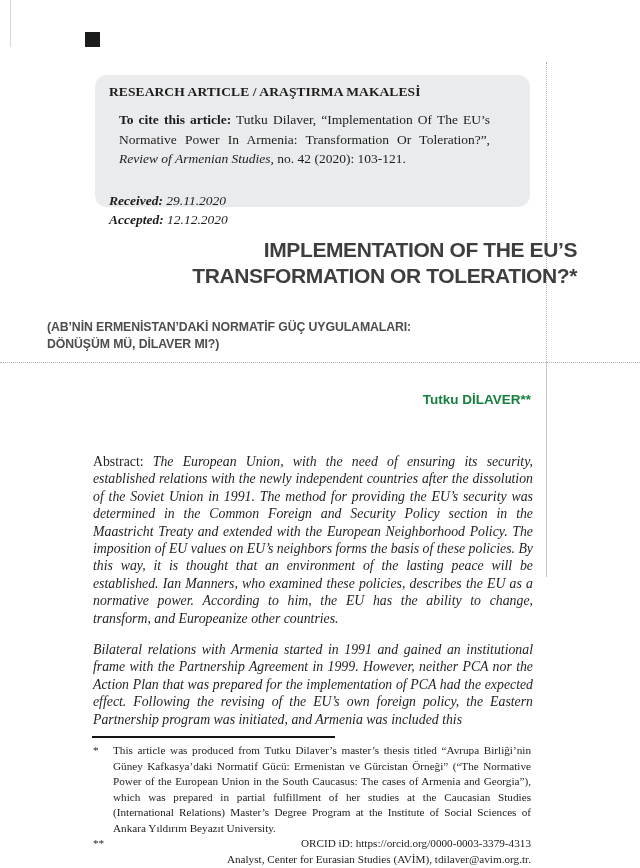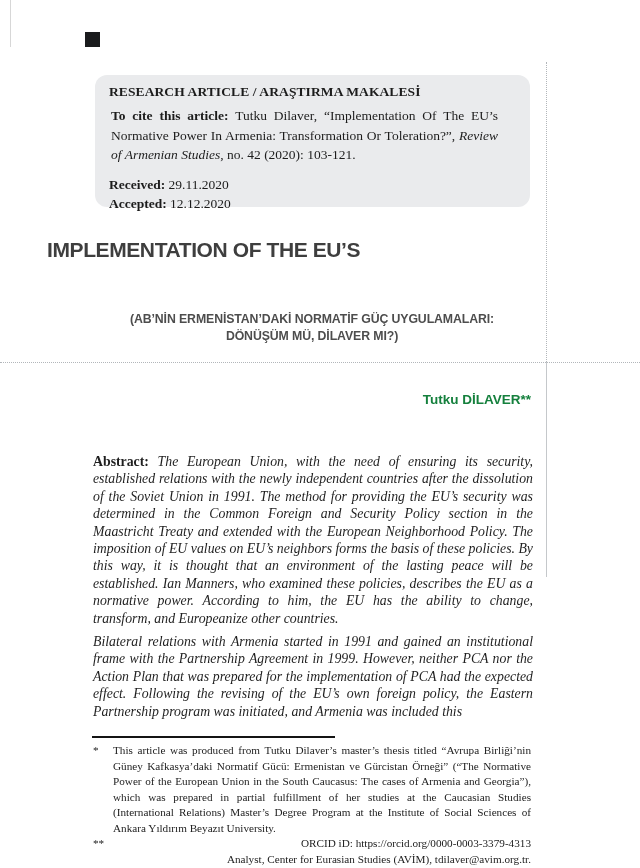--- a/index.html
+++ b/index.html
@@ -53,46 +53,46 @@
     font-size: 13.5px;
     color: #1c1c1c;
   }
   .box-heading {
     font-weight: bold;
     font-size: 13.5px;
     letter-spacing: 0.1px;
     margin: 0 0 6px 0;
   }
   .citation {
-    margin: 2px;
+    margin: 10px;
     line-height: 19.5px;
     text-align: justify;
   }
   .citation .bold { font-weight: bold; }
   .citation .italic { font-style: italic; }
-  .dates { margin-top: 10px; line-height: 19.5px; }
+  .dates { margin-top: 22px; line-height: 19.5px; font-style: italic; }
   .dates .bold { font-weight: bold; }
 
   .article-title {
     position: absolute;
     left: 47px; top: 237px;
     width: 530px;
-    text-align: left;
+    text-align: right;
     font-family: "Liberation Sans", sans-serif;
     font-weight: bold;
     font-size: 21px;
     line-height: 26px;
     letter-spacing: -0.4px;
     color: #3e3e3e;
   }
   .article-subtitle {
     position: absolute;
-    left: 47px; top: 311px;
+    left: 47px; top: 319px;
     width: 530px;
-    text-align: center;
+    text-align: left;
     font-family: "Liberation Sans", sans-serif;
     font-weight: bold;
     font-size: 12.3px;
     line-height: 17px;
     letter-spacing: -0.1px;
     color: #4d4d4d;
   }
   .author-line {
     position: absolute;
     right: 109px; top: 392px;
@@ -104,22 +104,22 @@
   .body-text {
     position: absolute;
     left: 93px; top: 453px;
     width: 440px;
     font-size: 13.8px;
     line-height: 17.4px;
     text-align: justify;
     color: #1f1f1f;
   }
   .body-text p { margin: 0; font-style: italic; }
-  .body-text p + p { margin-top: 6px; }
-  .abstract-label { font-style: normal; font-weight: bold; }
+  .body-text p + p { margin-top: 14px; }
+  .abstract-label { font-style: normal; font-weight: normal; }
 
   .footnote-rule {
     position: absolute;
     left: 92px; top: 736px;
     width: 243px; height: 2px;
     background: #141414;
   }
   .footnotes {
     position: absolute;
     left: 93px; top: 743px;
@@ -148,20 +148,21 @@
     <p class="box-heading">RESEARCH ARTICLE / ARAŞTIRMA MAKALESİ</p>
     <p class="citation"><span class="bold">To cite this article:</span><span> Tutku Dilaver, “Implementation Of The EU’s Normative Power In Armenia: Transformation Or Toleration?”, </span><span class="italic">Review of Armenian Studies</span><span>, no. 42 (2020): 103-121.</span></p>
     <div class="dates">
       <div><span class="bold">Received:</span> <span>29.11.2020</span></div>
       <div><span class="bold">Accepted:</span> <span>12.12.2020</span></div>
     </div>
   </div>
 
   <div class="article-title">
     <span style="display:block">IMPLEMENTATION OF THE EU’S</span>
+    <span style="display:block">TRANSFORMATION OR TOLERATION?*</span>
   </div>
 
   <div class="article-subtitle">
     <span style="display:block">(AB’NİN ERMENİSTAN’DAKİ NORMATİF GÜÇ UYGULAMALARI:</span>
     <span style="display:block">DÖNÜŞÜM MÜ, DİLAVER MI?)</span>
   </div>
 
   <div class="author-line">Tutku DİLAVER**</div>
 
   <div class="body-text">

